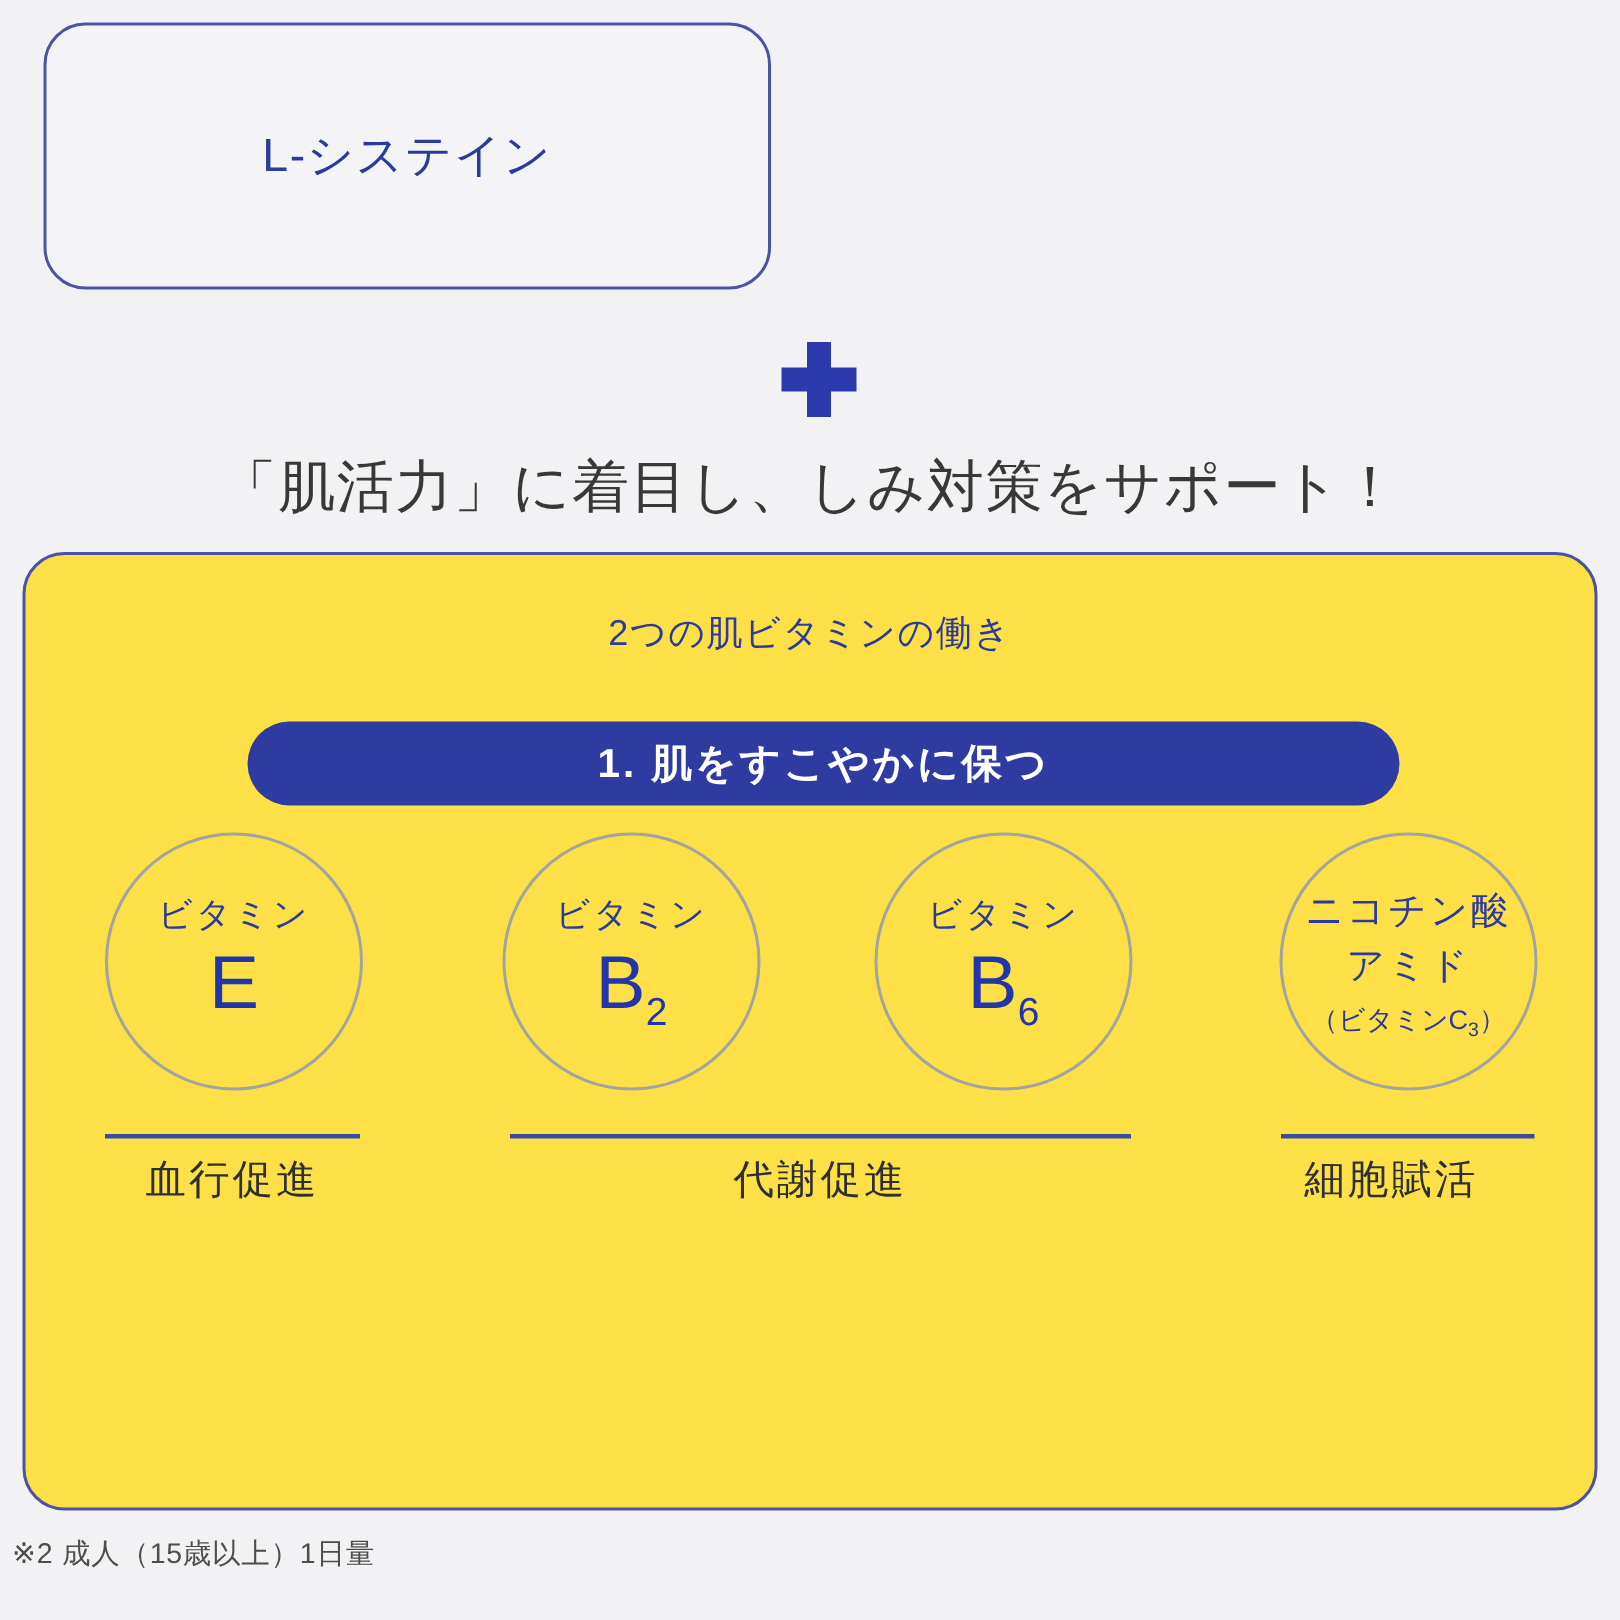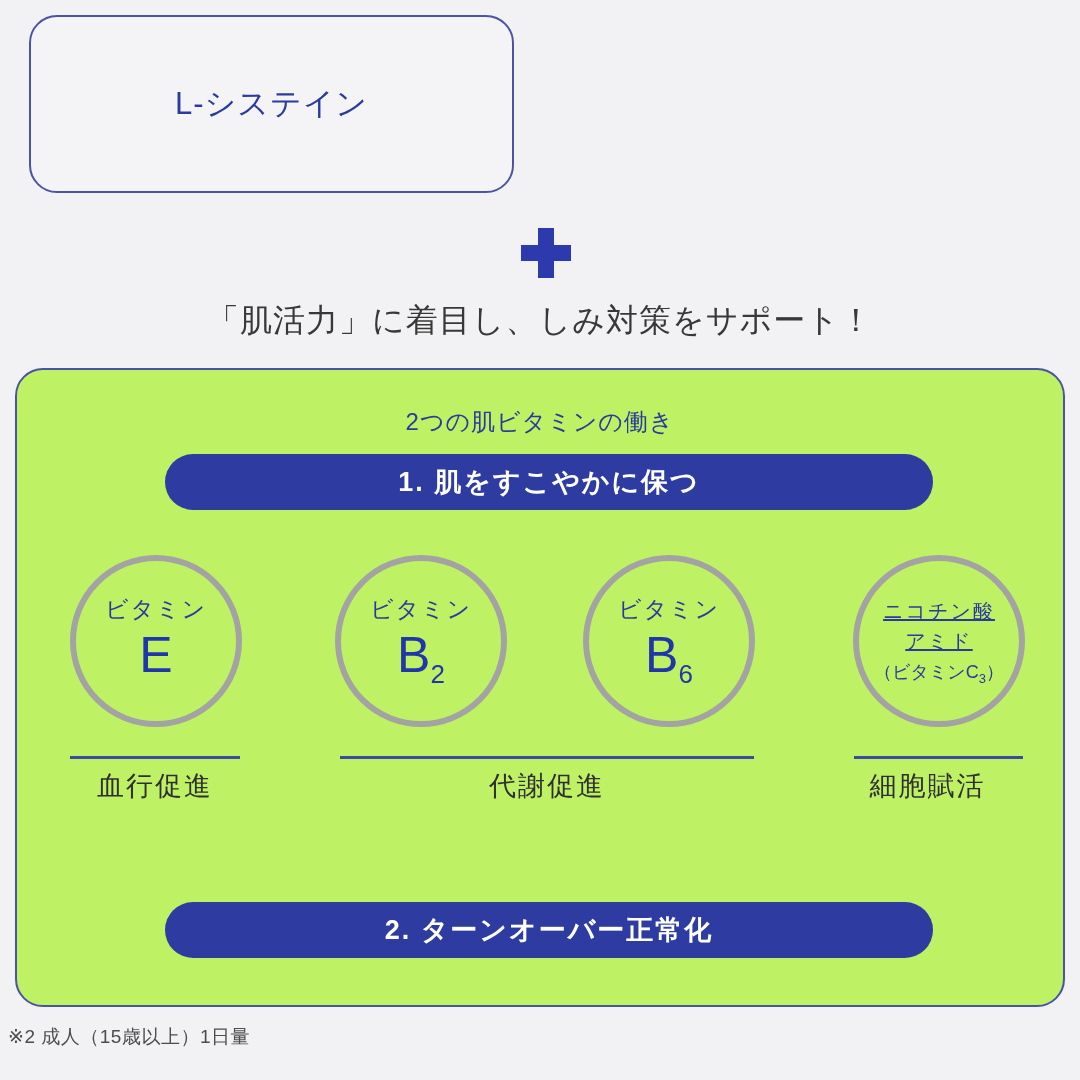--- a/index.html
+++ b/index.html
@@ -24,54 +24,54 @@
   }
   .box-amount sup { font-size:17px; font-weight:500; vertical-align:14px; }
   .box-amount .gap { display:inline-block; width:8px; }
   
   .plus { position:absolute; left:521px; top:228px; width:50px; height:50px; }
   .plus .bar-h { position:absolute; left:0; top:17px; width:50px; height:16px; background:#2c3aad; }
   .plus .bar-v { position:absolute; left:17px; top:0; width:16px; height:50px; background:#2c3aad; }
   
   .tagline {
     position:absolute; left:0; top:299px; width:1080px;
-    text-align:center; color:#383838; font-size:32px; font-weight:500;
+    text-align:center; color:#383838; font-size:38px; font-weight:500;
     letter-spacing:1px;
   }
   
   .panel {
     position:absolute; left:15px; top:368px; width:1050px; height:639px;
-    border:2px solid #4b53a5; border-radius:28px; background:#bef264;
+    border:2px solid #4b53a5; border-radius:28px; background:#fde047;
   }
   .panel-title {
     position:absolute; left:0; top:36px; width:100%;
     text-align:center; color:#2b3b9d; font-size:24px; font-weight:500;
     letter-spacing:1px;
   }
   .pill {
     position:absolute; left:148px; width:768px; height:56px; border-radius:28px;
     background:#2e3ca2; color:#ffffff;
     display:flex; align-items:center; justify-content:center;
     font-size:27px; font-weight:bold; letter-spacing:2px;
   }
-  .pill.one { top:84px; }
+  .pill.one { top:111px; }
   .pill.two { top:532px; }
   
   .circle {
     position:absolute; top:185px; width:172px; height:172px;
-    border:6px solid #a3a3a3; border-radius:50%;
+    border:2px solid #a3a3a3; border-radius:50%;
     display:flex; flex-direction:column; align-items:center; justify-content:center;
     color:#2b3b9d; text-align:center;
   }
   .circle .small { font-size:23px; letter-spacing:2px; }
   .circle .big   { font-size:50px; font-weight:500; color:#2236ab; line-height:1.05; margin-top:4px; }
   .circle .big sub { font-size:26px; }
   .circle .tiny  { font-size:18px; margin-top:4px; }
   .circle .tiny sub { font-size:13px; }
-  .circle .l1 { font-size:20px; letter-spacing:2px; line-height:1.5;text-decoration:underline; }
+  .circle .l1 { font-size:25px; letter-spacing:2px; line-height:1.5; }
   .c1 { left:53px; }  .c2 { left:318px; }  .c3 { left:566px; }  .c4 { left:836px; }
   
   .func-line { position:absolute; top:386px; height:3px; background:#3c4aa0; }
   .fl1 { left:53px;  width:170px; }
   .fl2 { left:323px; width:414px; }
   .fl3 { left:837px; width:169px; }
   .func-label {
     position:absolute; top:398px; color:#2f2f2f; font-size:27px; font-weight:500;
     letter-spacing:2px; text-align:center;
   }
@@ -130,22 +130,19 @@
     </div>
 
     <div class="func-line fl1"></div>
     <div class="func-line fl2"></div>
     <div class="func-line fl3"></div>
 
     <div class="func-label fb2">代謝促進</div>
     <div class="func-label fb1">血行促進</div>
     <div class="func-label fb3">細胞賦活</div>
 
-    <div class="pill two">
-      <span>2. ターンオーバー正常化</span>
-    </div>
   </div>
 
   <div class="footnotes">
     <div>※2 成人（15歳以上）1日量</div>
   </div>
 
 </div>
 
 </body></html>

